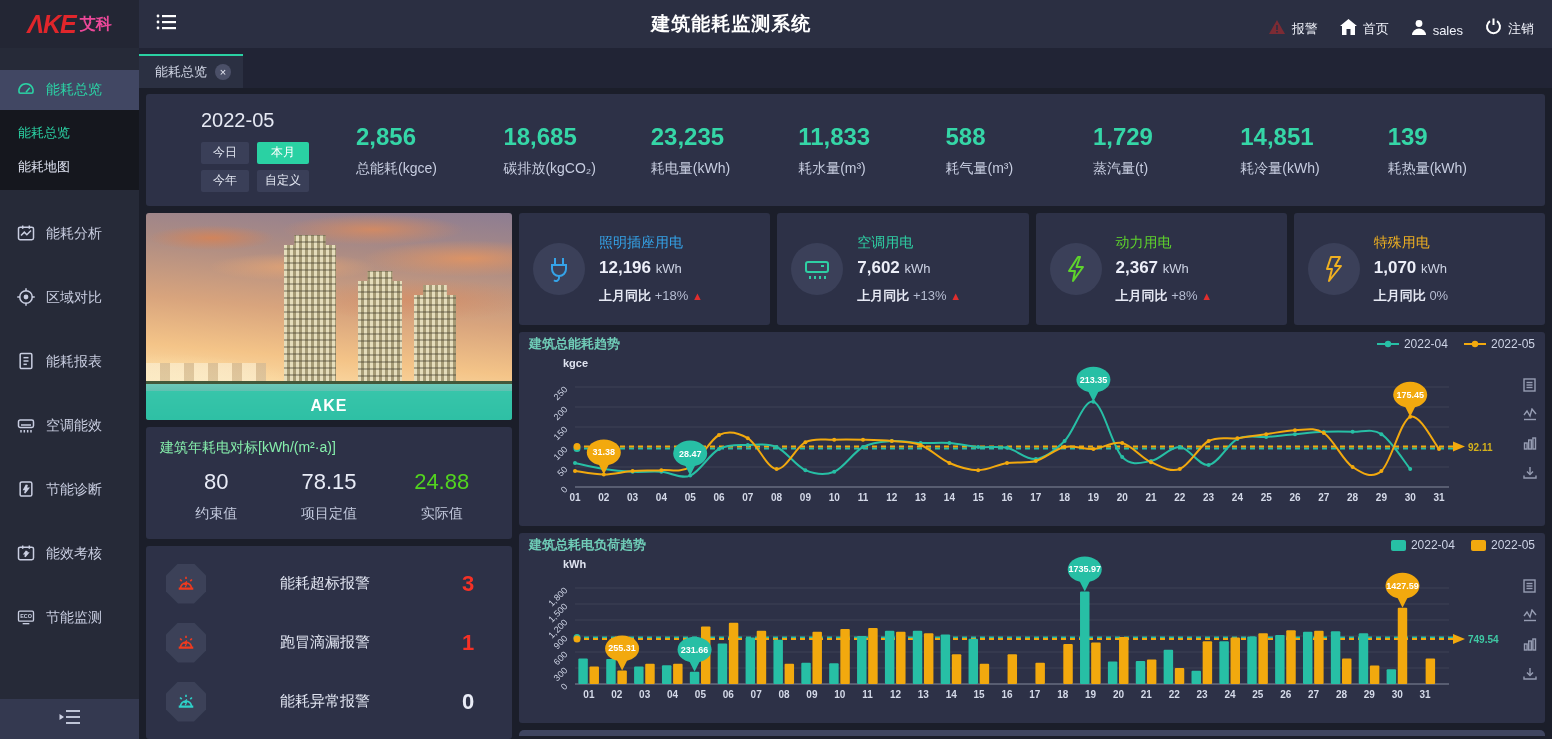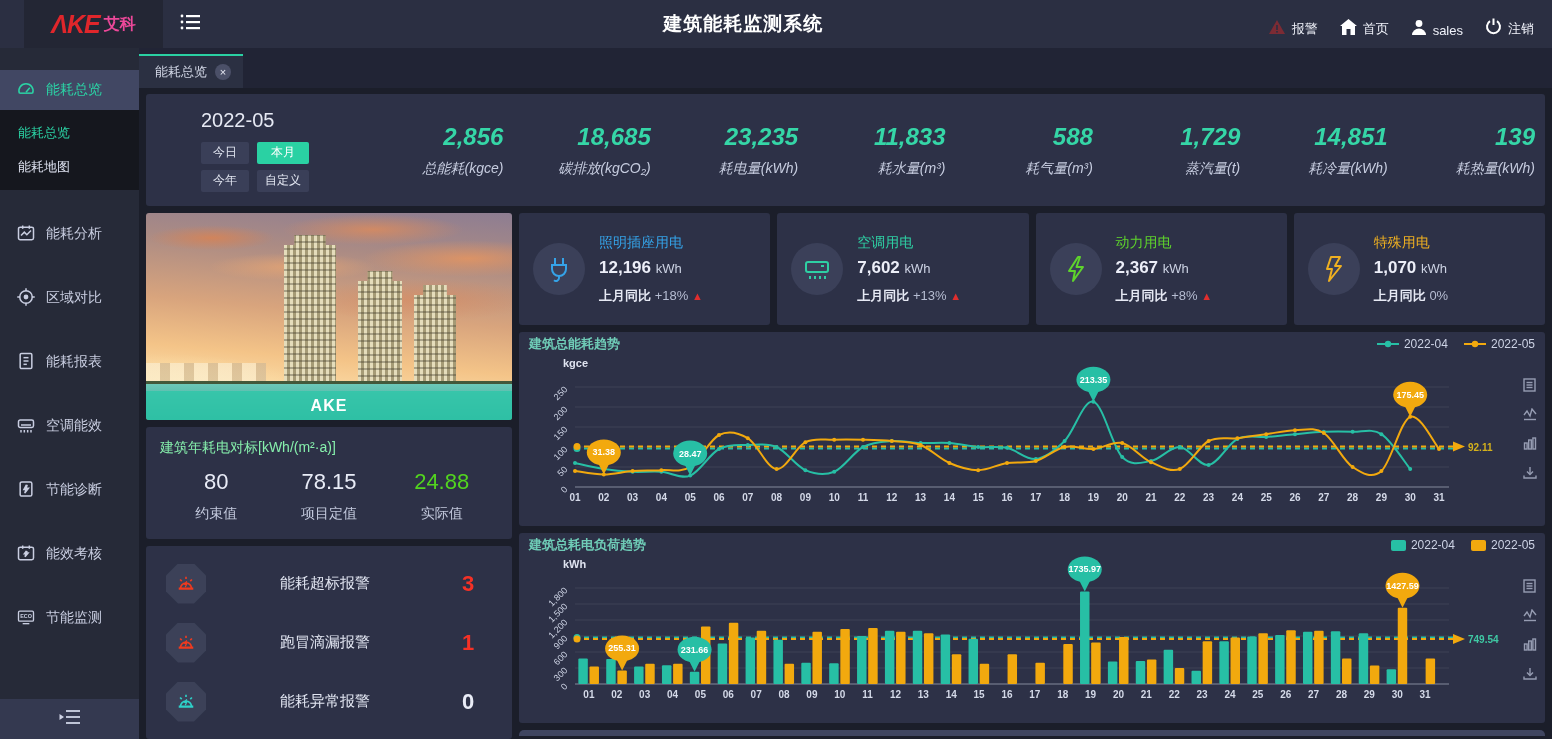--- a/index.html
+++ b/index.html
@@ -2,21 +2,21 @@
 <html><head>
 <meta charset="utf-8">
 <style>
   * { margin:0; padding:0; box-sizing:border-box; }
   html,body { background:#14161f; }
   body { font-family:"Liberation Sans","DejaVu Sans",sans-serif; }
   .app { width:1552px; height:739px; background:#181b26; overflow:hidden; position:relative; }
 
   
   .header { height:48px; background:#2b2f42; display:flex; align-items:stretch; }
-  .logo { width:139px; background:#232634; display:flex; align-items:center; justify-content:center; gap:4px;margin-left:24px; }
+  .logo { width:139px; background:#232634; display:flex; align-items:center; justify-content:center; gap:4px; }
   .logo-ake { color:#e0262b; font-size:25px; font-weight:bold; font-style:italic; letter-spacing:-1px; }
   .logo-cn { color:#ec4899; font-size:16px; font-weight:bold; }
   .hamburger { width:56px; display:flex; align-items:center; justify-content:center; cursor:pointer; }
   .header-title { flex:1; display:flex; align-items:center; justify-content:center; color:#ffffff; font-size:19px; font-weight:bold; letter-spacing:1px; }
   .header-nav { display:flex; align-items:center; gap:22px; padding-right:18px; }
   .nav-item { display:flex; align-items:flex-end; gap:6px; color:#f0f2fa; font-size:13px; cursor:pointer;margin-top:8px; }
 
   
   .body { display:flex; height:691px; }
 
@@ -40,21 +40,21 @@
   .content { flex:1; padding:6px 7px 0 7px; display:flex; flex-direction:column; }
   .panel { background:#2d3147; border-radius:3px; }
 
   
   .stats-panel { height:112px; margin-bottom:7px; display:flex; align-items:center; padding:0 10px 0 0; }
   .stats-left { width:210px; padding-left:55px; }
   .stats-date { color:#e6e9f4; font-size:20px; margin-bottom:10px; }
   .range-grid { display:grid; grid-template-columns:48px 52px; gap:6px 8px; }
   .range-btn { height:22px; background:#3a3f58; color:#e3e7f2; font-size:12px; display:flex; align-items:center; justify-content:center; border-radius:2px; cursor:pointer; }
   .range-btn.active { background:#2ad1a3; color:#ffffff; }
-  .stat { flex:1; text-align:right;font-style:italic; }
+  .stat { flex:1; text-align:left; }
   .stat-value { color:#35d6a7; font-size:24px; font-weight:bold; margin-bottom:9px; }
   .stat-label { color:#c7cde0; font-size:14px; }
 
   .columns { display:flex; gap:7px; flex:1; }
   .left-col { width:366px; display:flex; flex-direction:column; gap:7px; }
   .right-col { flex:1; display:flex; flex-direction:column; gap:7px; }
 
   
   .bldg { height:207px; border-radius:3px; position:relative; overflow:hidden;
     background:linear-gradient(185deg,#8d7d92 0%,#ab8b84 22%,#d8a47d 48%,#f4c488 68%,#fbdba6 82%,#f8cf96 100%); }

